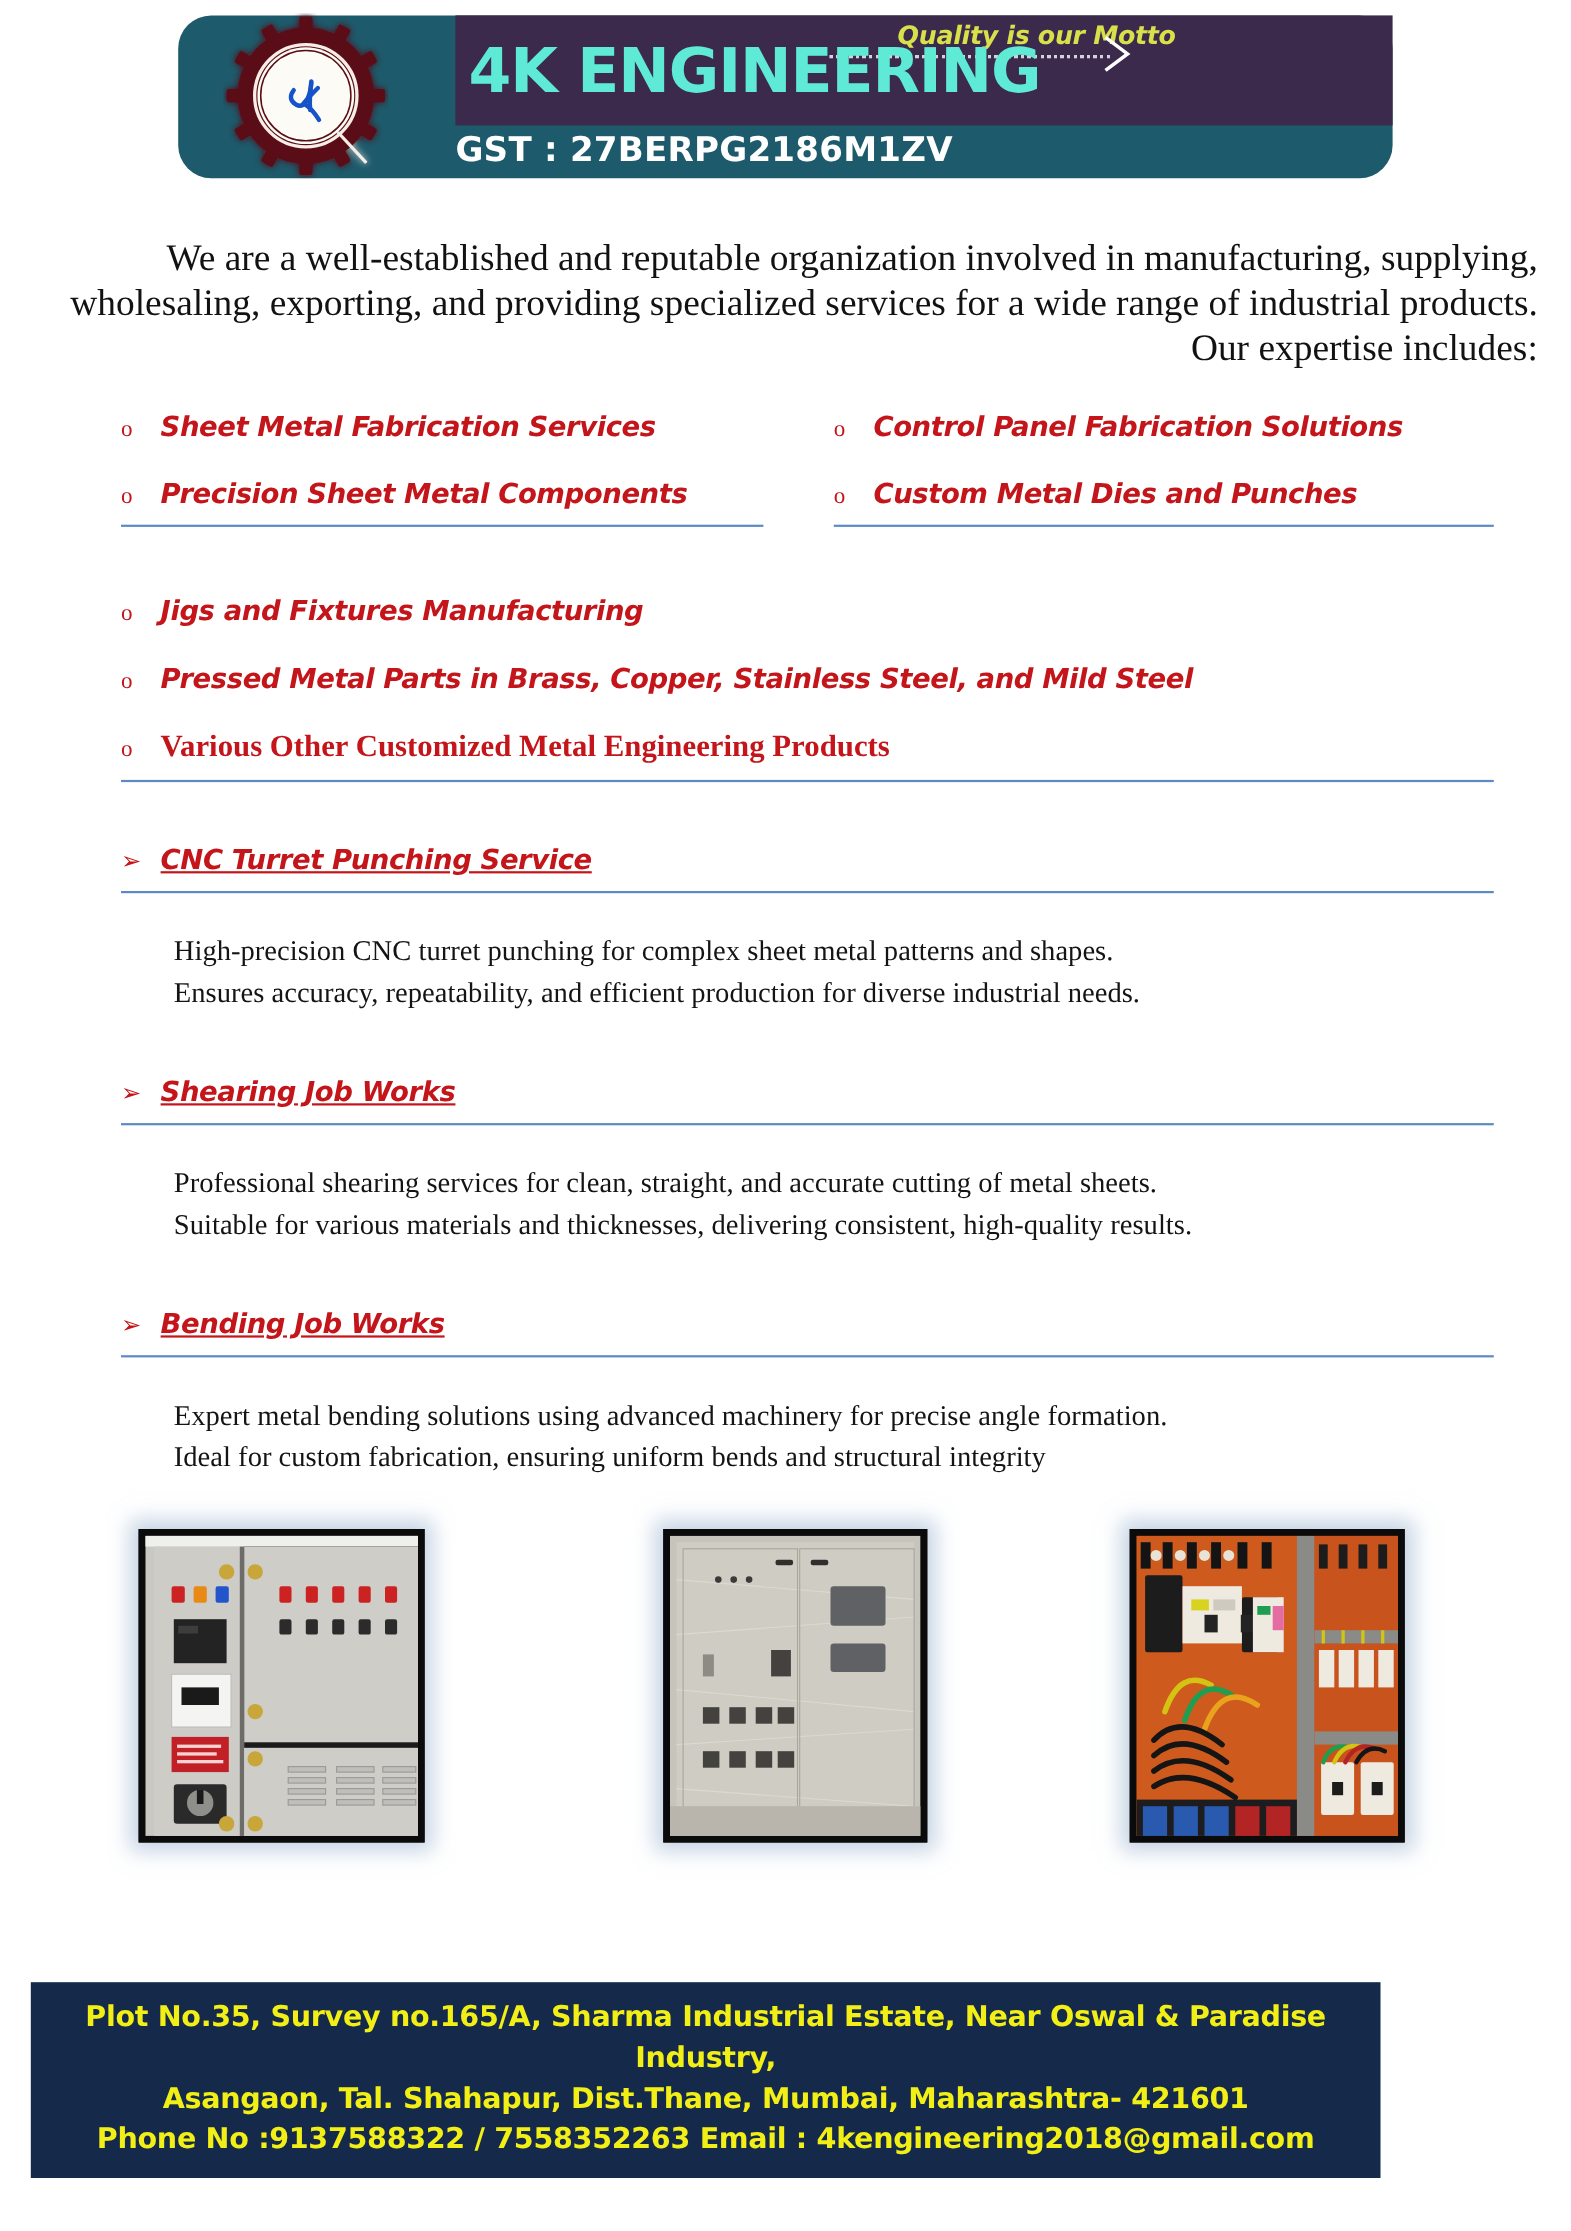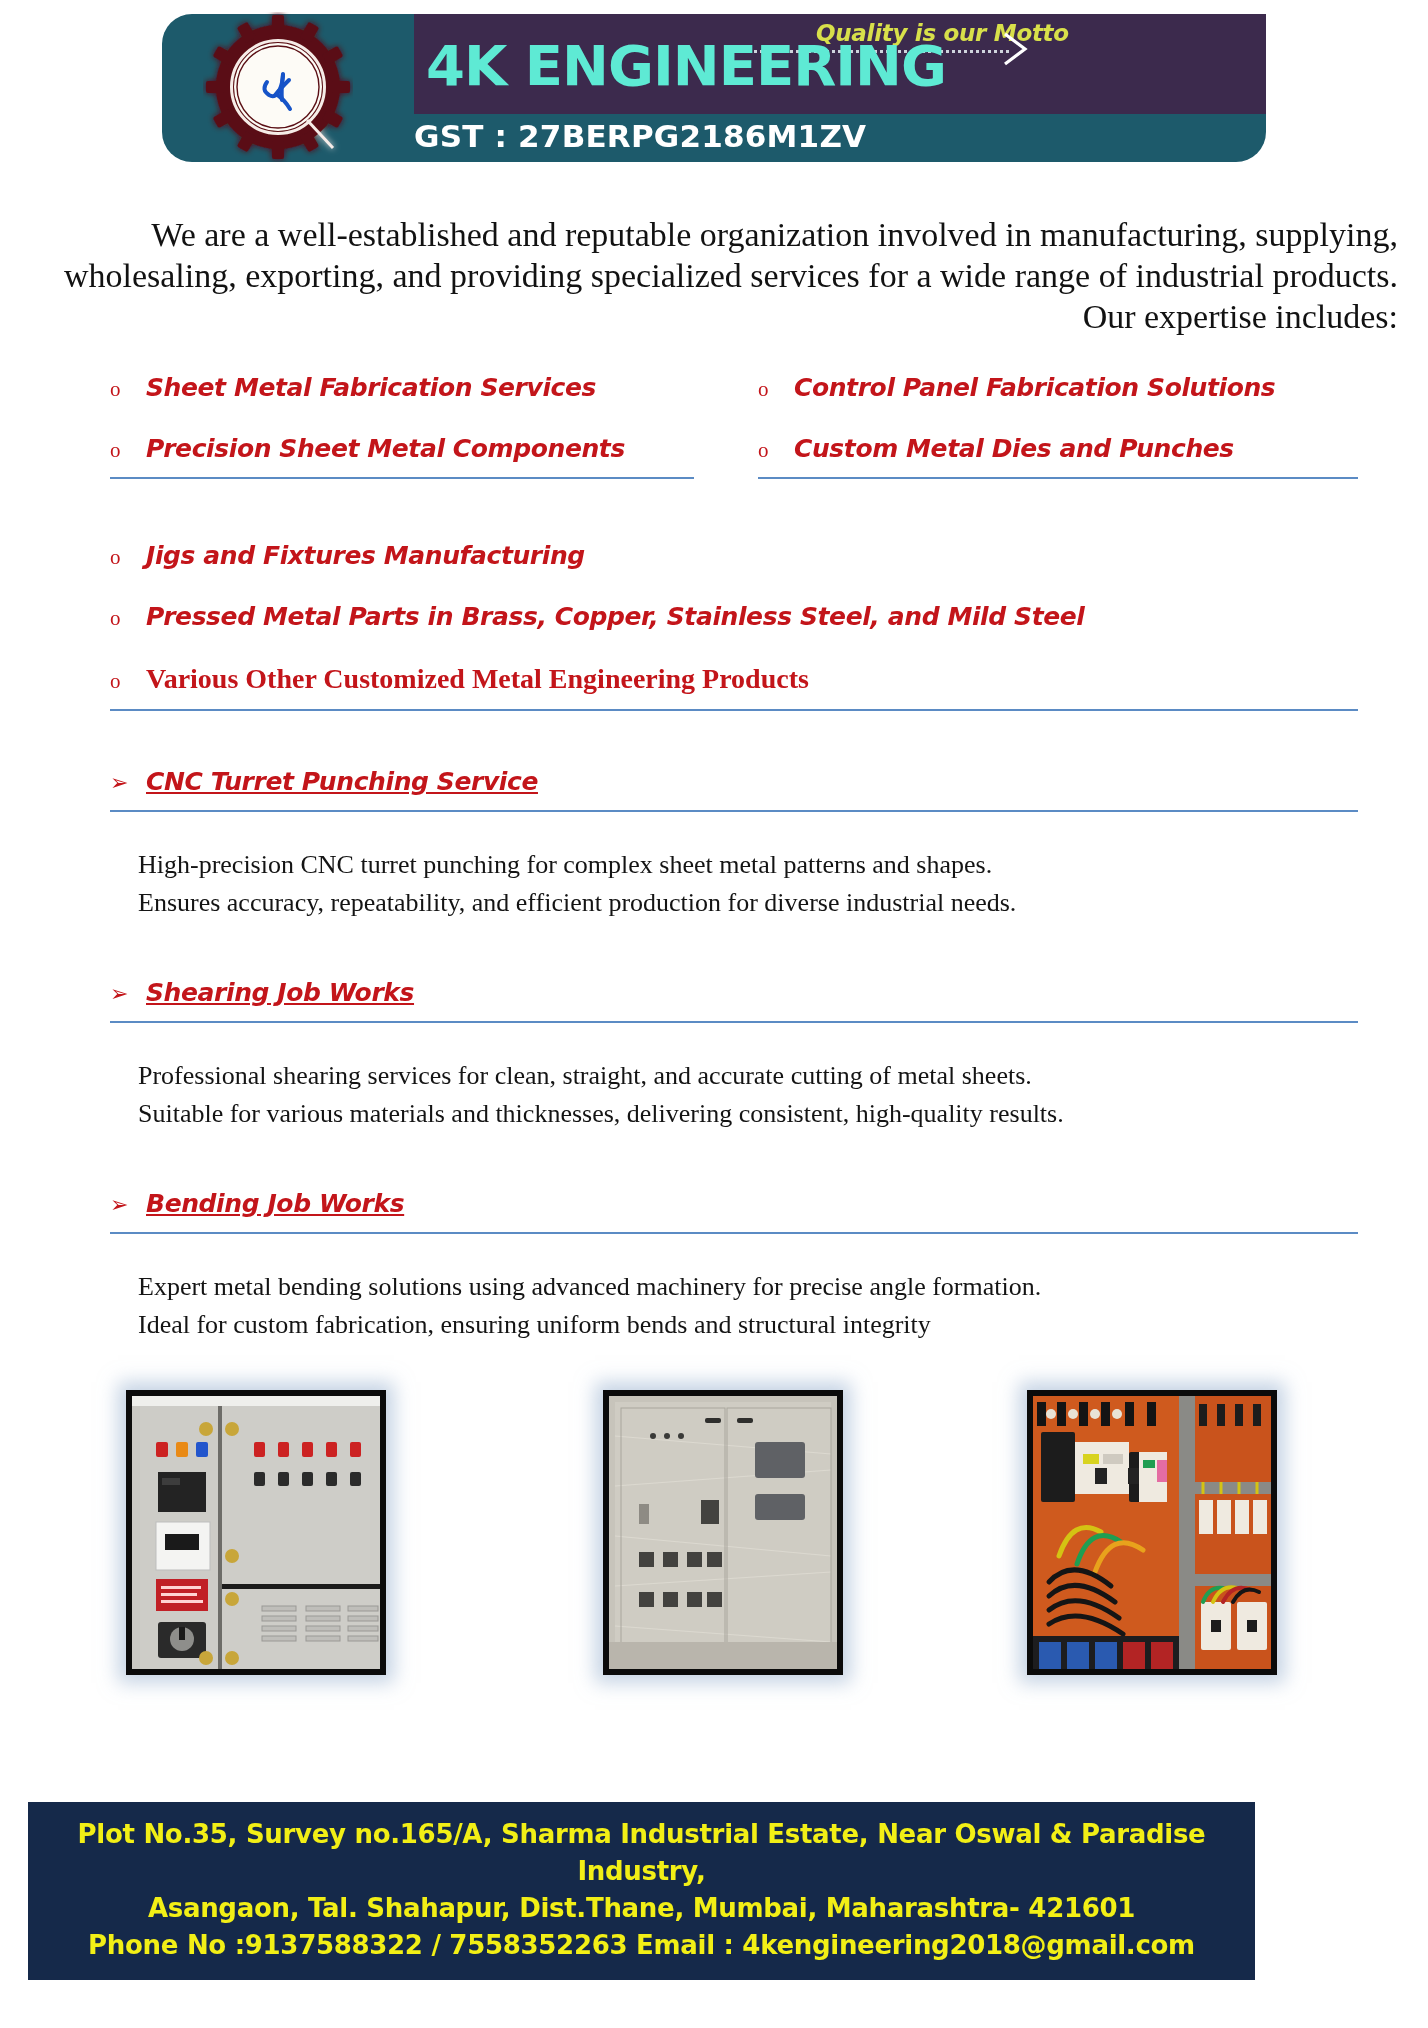--- a/index.html
+++ b/index.html
@@ -200,21 +200,21 @@
     font-style: italic;
     font-weight: bold;
     font-size: 25px;
     color: #c3151a;
     letter-spacing: -0.4px;
     white-space: nowrap;
     text-decoration: underline;
   }
   .section-body {
     margin-top: 34px;
-    margin-left: 28px;
+    margin-left: 48px;
     font-family: "Liberation Serif", serif;
     font-size: 26px;
     line-height: 38px;
     color: #141414;
   }
 
   
   .gallery {
     position: relative;
     margin-top: 46px;

